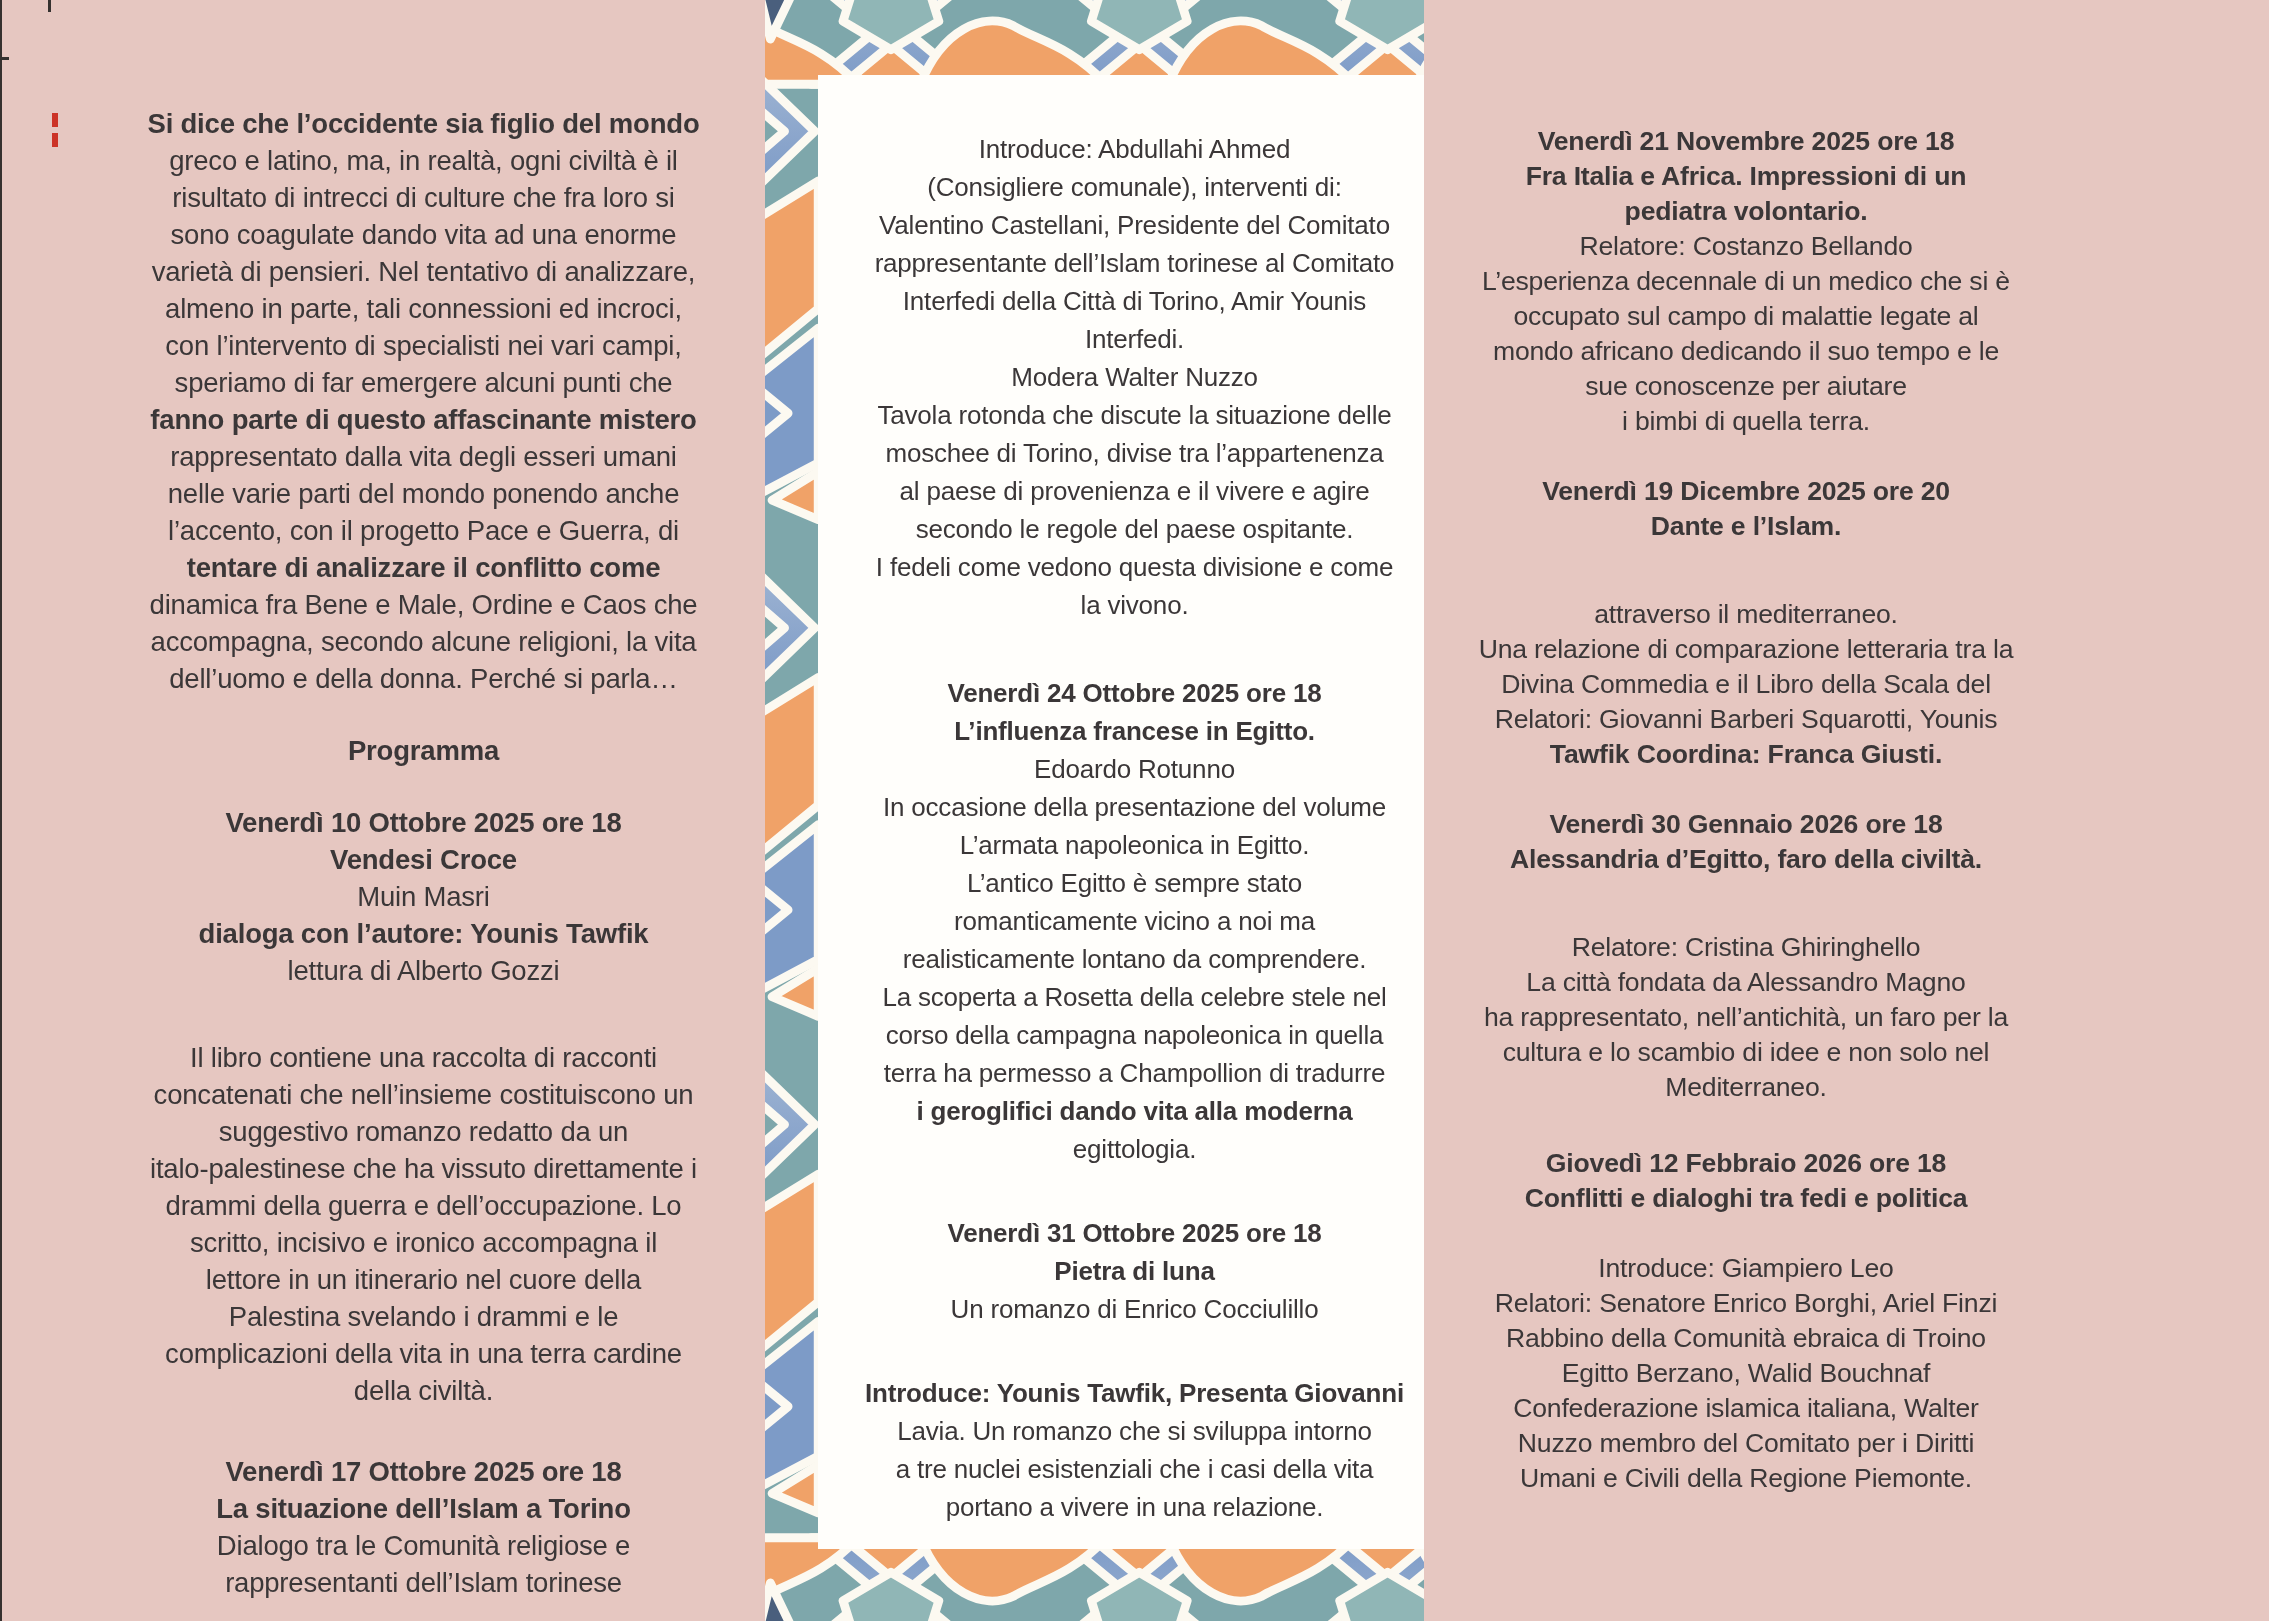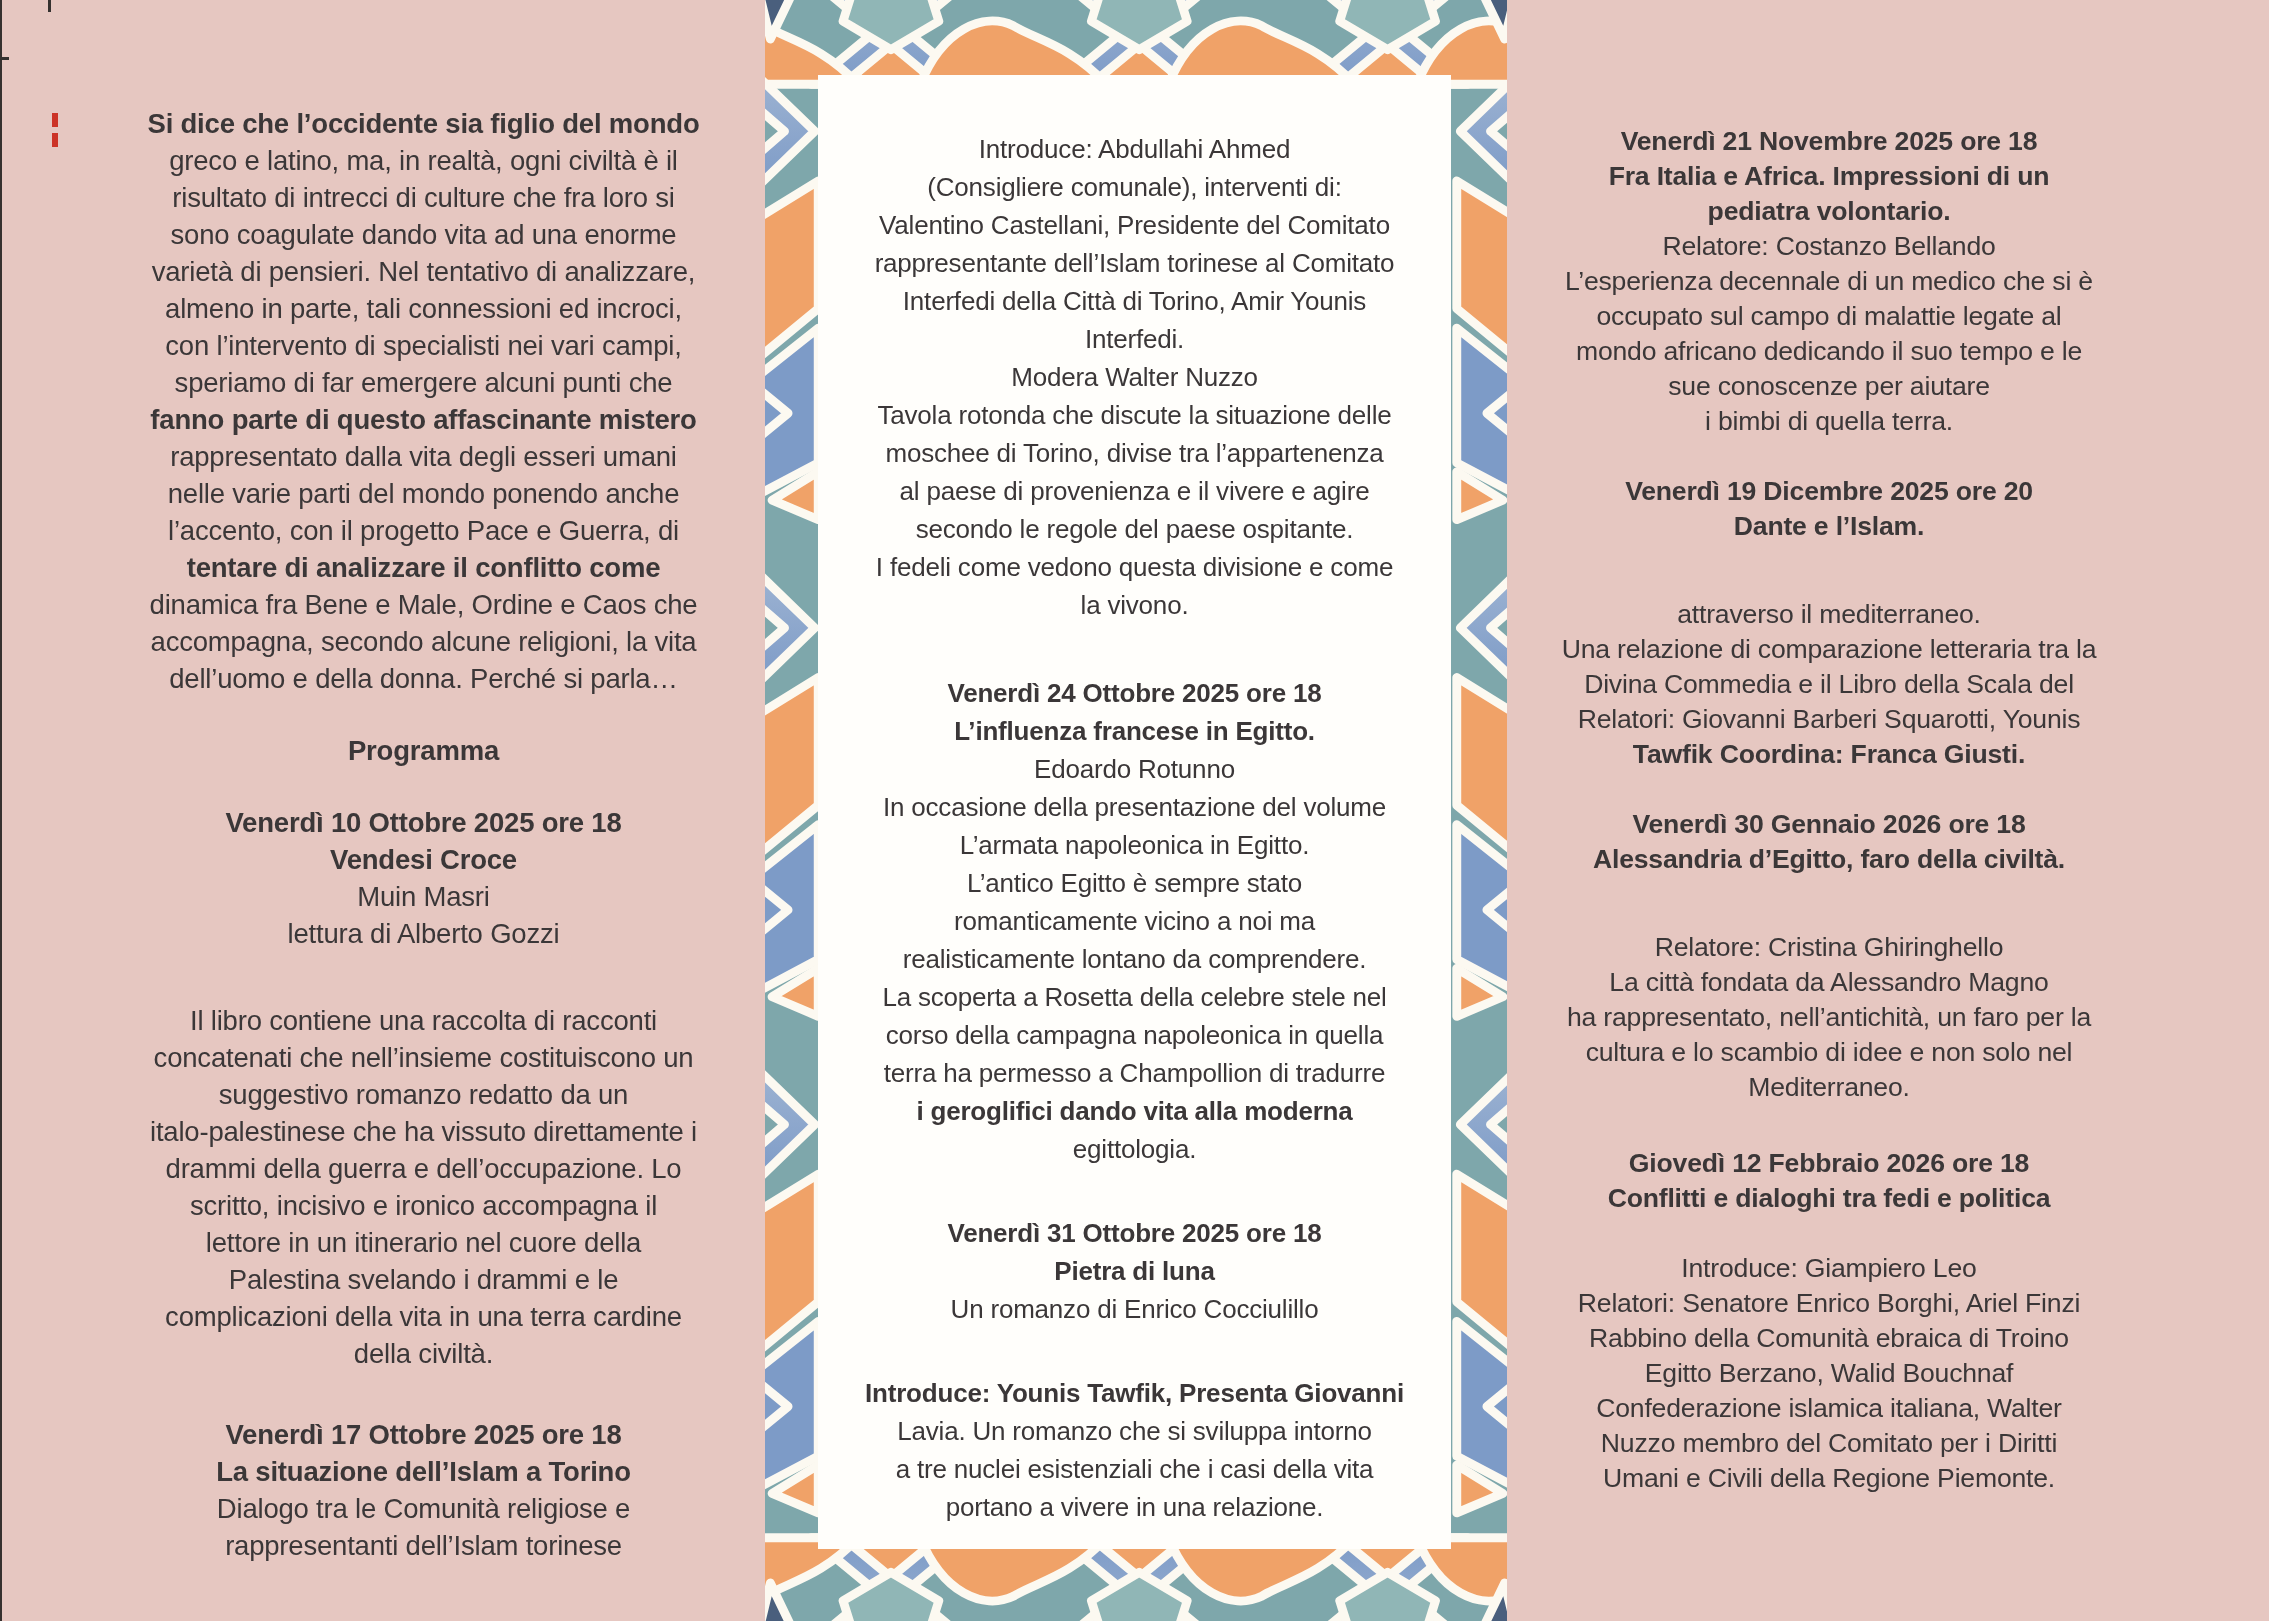--- a/index.html
+++ b/index.html
@@ -1,21 +1,21 @@
 <!DOCTYPE html>
 <html style="font-size:14px"><head>
 <meta charset="utf-8">
 <style>
   html,body{margin:0;padding:0;background:#9a9a9a;}
   .page{position:relative;width:2270px;height:1622px;overflow:hidden;
         background:#e6c7c1;font-family:"Liberation Sans","DejaVu Sans",sans-serif;color:#3b3738;}
   .panel{position:absolute;top:0;height:1622px;}
   .panel.left{left:0;width:847px;background:#e6c7c1;}
   .panel.middle{left:765px;width:745px;background:#7ea7ab;}
-  .panel.right{left:1507px;width:644px;background:#e6c7c1;}
+  .panel.right{left:1424px;width:644px;background:#e6c7c1;}
   #mosaic{position:absolute;left:0;top:0;width:745px;height:1622px;display:block;}
   .card{position:absolute;left:53px;top:75px;width:633px;height:1474px;background:#fffefb;}
   .col{text-align:center;}
   .panel.left  .col{margin:0 32px;padding-top:105px;font-size:27.5px;line-height:37px;}
   .card .col{margin:0 8.9px;padding-top:55px;font-size:26px;line-height:38px;}
   .panel.right .col{margin:0 32px;padding-top:124px;font-size:26.6px;line-height:35px;}
   .block{margin-top:0;}
   .line{white-space:nowrap;letter-spacing:-0.2px;}
   .b{font-weight:700;}
   .u{text-decoration-thickness:2.7px;text-underline-offset:6.2px;}
@@ -50,20 +50,21 @@
           <div class="line">accompagna, secondo alcune religioni, la vita</div>
           <div class="line">dell’uomo e della donna. Perché si parla…</div>
         </div>
         <div class="block" style="margin-top: 35px;">
           <div class="line b u">Programma</div>
         </div>
         <div class="block" style="margin-top: 35px;">
           <div class="line b">Venerdì 10 Ottobre 2025 ore 18</div>
           <div class="line b">Vendesi Croce</div>
           <div class="line">Muin Masri</div>
+          <div class="line b">dialoga con l’autore: Younis Tawfik</div>
           <div class="line">lettura di Alberto Gozzi</div>
         </div>
         <div class="block" style="margin-top: 50px;">
           <div class="line">Il libro contiene una raccolta di racconti</div>
           <div class="line">concatenati che nell’insieme costituiscono un</div>
           <div class="line">suggestivo romanzo redatto da un</div>
           <div class="line">italo-palestinese che ha vissuto direttamente i</div>
           <div class="line">drammi della guerra e dell’occupazione. Lo</div>
           <div class="line">scritto, incisivo e ironico accompagna il</div>
           <div class="line">lettore in un itinerario nel cuore della</div>

